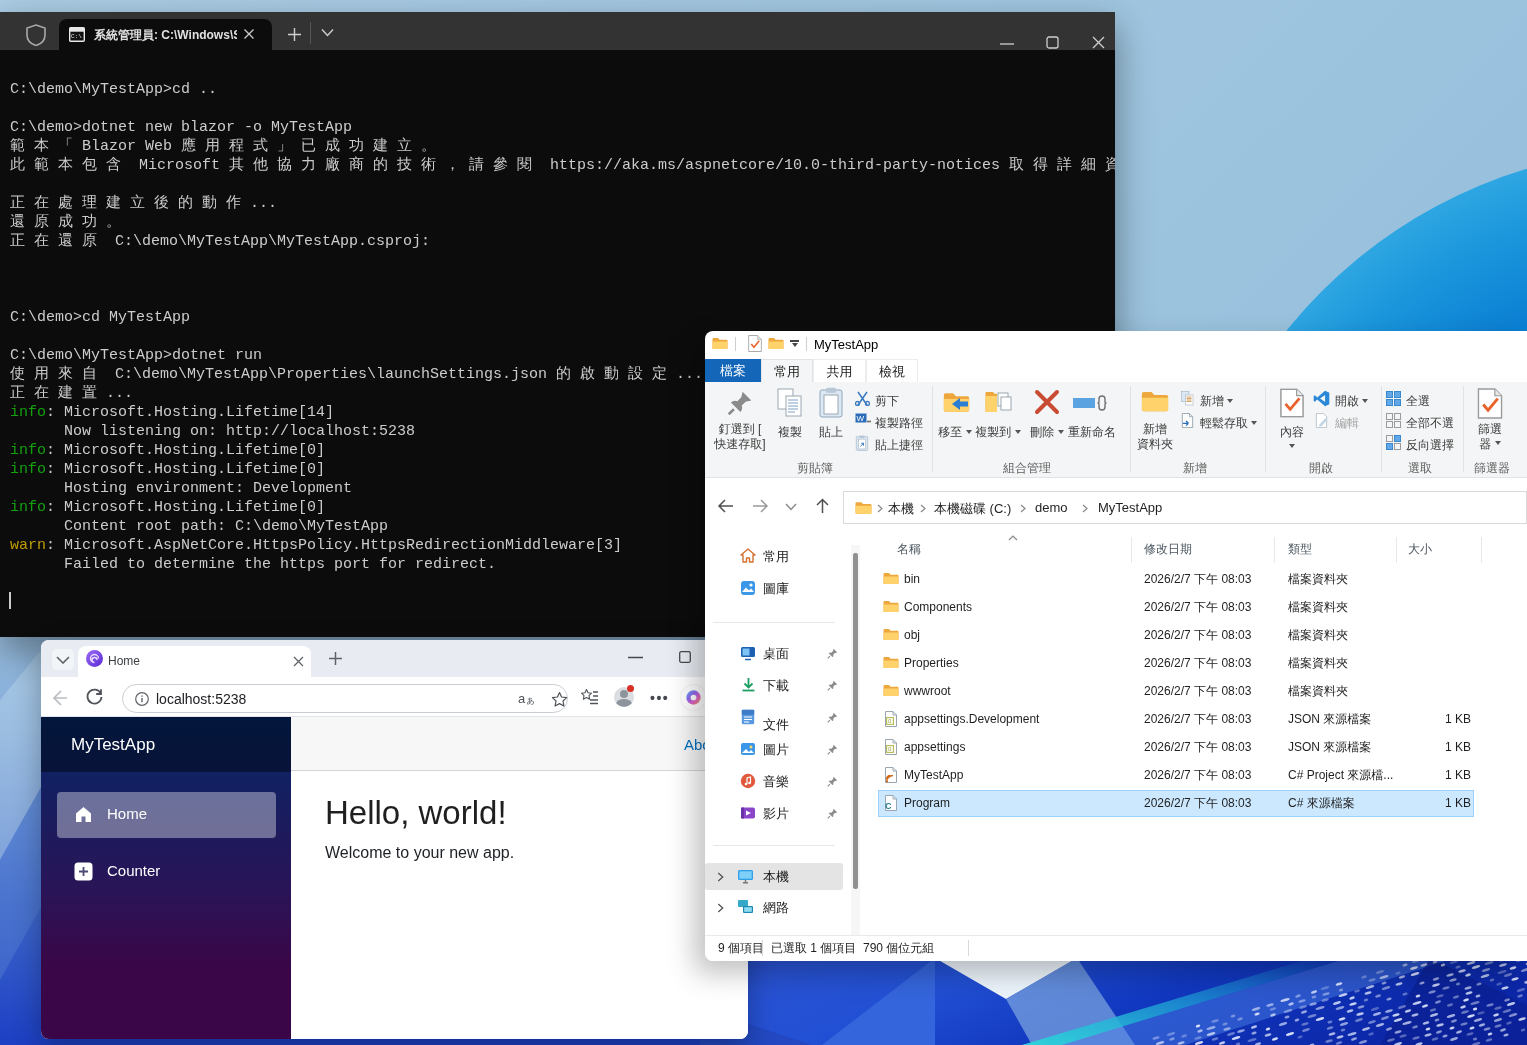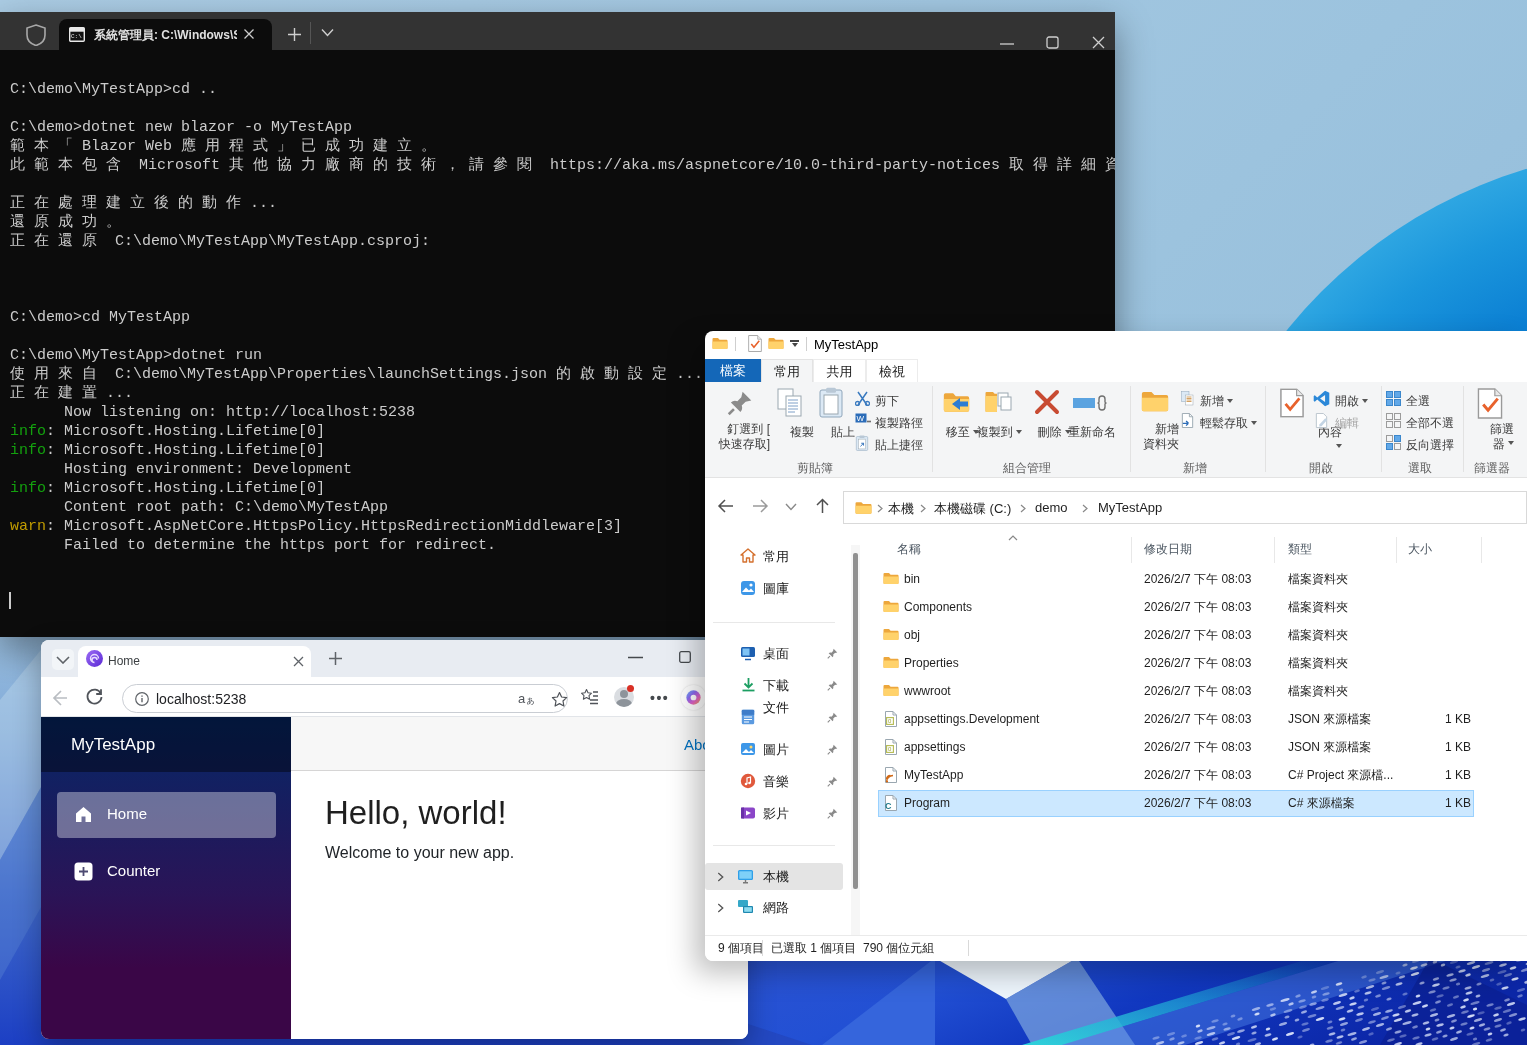--- a/index.html
+++ b/index.html
@@ -24,21 +24,21 @@
 .bnav{position:absolute;left:16px;width:219px;height:46px;border-radius:4px;color:#fff;font-size:15px}
 .bnav .lbl{position:absolute;left:50px;top:13px}
 #bmain{position:absolute;left:250px;top:77px;width:457px;height:322px;background:#fff}
 #btoprow{position:absolute;left:0;top:0;width:457px;height:54px;background:#f7f7f7;border-bottom:1px solid #d6d5d5}
 
 #xtabs{position:absolute;left:0;top:28px;width:100%;height:23px;background:#fff}
 .xtab{position:absolute;top:0;height:23px;font-size:13px;color:#1a1a1a;text-align:center;line-height:23px}
 #xribbon{position:absolute;left:0;top:51px;width:100%;height:96px;background:#f4f5f6;border-bottom:1px solid #e3e3e3}
 .sep{position:absolute;width:1px;background:#e2e2e2;top:4px;height:86px}
 .glb{position:absolute;font-size:12px;color:#5f5f5f;white-space:nowrap;top:78px}
-.rlb{position:absolute;font-size:12px;color:#3b3b3b;text-align:right;line-height:15px;white-space:nowrap}
+.rlb{position:absolute;font-size:12px;color:#3b3b3b;text-align:center;line-height:15px;white-space:nowrap}
 .rsm{position:absolute;font-size:12px;color:#3b3b3b;white-space:nowrap}
 .dis{color:#a7a7a7}
 .arr{display:inline-block;width:0;height:0;border-left:3.5px solid transparent;border-right:3.5px solid transparent;border-top:4px solid #555;vertical-align:2px}
 #xnav{position:absolute;left:0;top:148px;width:100%;height:56px;background:#fff}
 #xaddr{position:absolute;left:138px;top:12px;width:684px;height:33px;border:1px solid #d9d9d9;font-size:13px;color:#1f1f1f}
 .crumb{position:absolute;top:8px;white-space:nowrap}
 #xside{position:absolute;left:0;top:204px;width:146px;height:400px;background:#fff;font-size:13px;color:#191919}
 .si{position:absolute;left:58px;white-space:nowrap}
 #xfiles{position:absolute;left:156px;top:204px;right:0;height:400px;background:#fff;font-size:12px;color:#1f1f1f}
 .hd{position:absolute;top:6px;color:#4a5560}
@@ -395,20 +395,21 @@
 <div class="ln"><span class="cj">還原成功。</span></div>
 <div class="ln"><span class="cj">正在還原</span> C:\demo\MyTestApp\MyTestApp.csproj:</div>
 <div class="ln">&nbsp;</div>
 <div class="ln">&nbsp;</div>
 <div class="ln">&nbsp;</div>
 <div class="ln">C:\demo&gt;cd MyTestApp</div>
 <div class="ln">&nbsp;</div>
 <div class="ln">C:\demo\MyTestApp&gt;dotnet run</div>
 <div class="ln"><span class="cj">使用來自</span> C:\demo\MyTestApp\Properties\launchSettings.json <span class="cj">的啟動設定</span>...</div>
 <div class="ln"><span class="cj">正在建置</span>...</div>
+<div class="ln"><span class="i">info</span>: Microsoft.Hosting.Lifetime[14]</div>
 <div class="ln">      Now listening on: http://localhost:5238</div>
 <div class="ln"><span class="i">info</span>: Microsoft.Hosting.Lifetime[0]</div>
 <div class="ln"><span class="i">info</span>: Microsoft.Hosting.Lifetime[0]</div>
 <div class="ln">      Hosting environment: Development</div>
 <div class="ln"><span class="i">info</span>: Microsoft.Hosting.Lifetime[0]</div>
 <div class="ln">      Content root path: C:\demo\MyTestApp</div>
 <div class="ln"><span class="w">warn</span>: Microsoft.AspNetCore.HttpsPolicy.HttpsRedirectionMiddleware[3]</div>
 <div class="ln">      Failed to determine the https port for redirect.</div>
       </div>
  <div id="cursor"></div>
@@ -620,21 +621,21 @@
   <div class="rsm" style="left:495px;top:11px">新增 <span class="arr"></span></div>
   <svg class="abs" style="left:475px;top:31px" width="15" height="15" viewBox="0 0 16 16">
           <use href="#sdoc"></use>
           <path d="M3 11 H9 M9 11 L6.5 8.5 M9 11 L6.5 13.5" stroke="#2b6cb8" stroke-width="1.4" fill="none"></path>
         </svg>
   <div class="rsm" style="left:495px;top:33px">輕鬆存取 <span class="arr"></span></div>
 
   <svg class="abs" style="left:575px;top:6px" width="24" height="30" viewBox="0 0 26 32">
           <use href="#schk"></use>
         </svg>
-  <div class="rlb" style="left:589px;top:43px;width:48px">內容<br><span class="arr" style="vertical-align:3px"></span></div>
+  <div class="rlb" style="left:563px;top:43px;width:48px">內容<br><span class="arr" style="vertical-align:3px"></span></div>
   <svg class="abs" style="left:608px;top:8px" width="17" height="17" viewBox="0 0 24 24">
    <path d="M17 1 L23 4 V20 L17 23 L6 13.5 L2.5 16.5 L1 15.5 V8.5 L2.5 7.5 L6 10.5 Z" fill="#2b88d8"></path>
    <path d="M17 7 L10 12 L17 17 Z" fill="#f4f5f6"></path>
   </svg>
   <div class="rsm" style="left:630px;top:11px">開啟 <span class="arr"></span></div>
   <svg class="abs" style="left:609px;top:31px" width="15" height="15" viewBox="0 0 16 16">
           <path d="M2.5 .5 H10 L13.5 4 V15.5 H2.5 Z" fill="#fff" stroke="#b9c3cc"></path>
           <path d="M6 12 L12 5.5 L14 7.5 L8 14 L5.5 14.5 Z" fill="#c3d4e4"></path>
         </svg>
   <div class="rsm dis" style="left:630px;top:33px">編輯</div>
@@ -724,21 +725,21 @@
   <svg class="abs" style="left:36px;top:142px" width="15" height="16" viewBox="0 0 15 16">
           <path d="M7.5 1 V10 M3.5 6.5 L7.5 10.5 L11.5 6.5" stroke="#1c9e62" stroke-width="1.8" fill="none"></path>
           <path d="M1.5 13.5 H13.5" stroke="#1c9e62" stroke-width="1.8"></path>
         </svg>
   <div class="si" style="top:142px">下載</div>
   <svg class="abs" style="left:36px;top:174px" width="14" height="16" viewBox="0 0 14 16">
           <rect x="0.8" y="0.8" width="12.4" height="14.4" rx="1.5" fill="#5b9ae0"></rect>
           <rect x="0.8" y="0.8" width="12.4" height="5" fill="#3e7cc8"></rect>
           <path d="M3 8 H11 M3 10.5 H11 M3 13 H8" stroke="#fff" stroke-width="1"></path>
         </svg>
-  <div class="si" style="top:164px">文件</div>
+  <div class="si" style="top:181px">文件</div>
   <svg class="abs" style="left:35px;top:206px" width="16" height="16" viewBox="0 0 16 16">
           <rect x="1" y="2" width="14" height="12" rx="2" fill="#3d97e8"></rect>
           <path d="M2 12 L6 8 L9 11 L11 9 L14 12 Z" fill="#fff"></path>
           <circle cx="11" cy="6" r="1.5" fill="#ffd76b"></circle>
         </svg>
   <div class="si" style="top:206px">圖片</div>
   <svg class="abs" style="left:35px;top:238px" width="16" height="16" viewBox="0 0 16 16">
           <circle cx="8" cy="8" r="7.2" fill="#e0593c"></circle>
           <path d="M7 11 V5 L10.5 4 V10" stroke="#fff" stroke-width="1.2" fill="none"></path>
           <circle cx="6" cy="11" r="1.3" fill="#fff"></circle>

